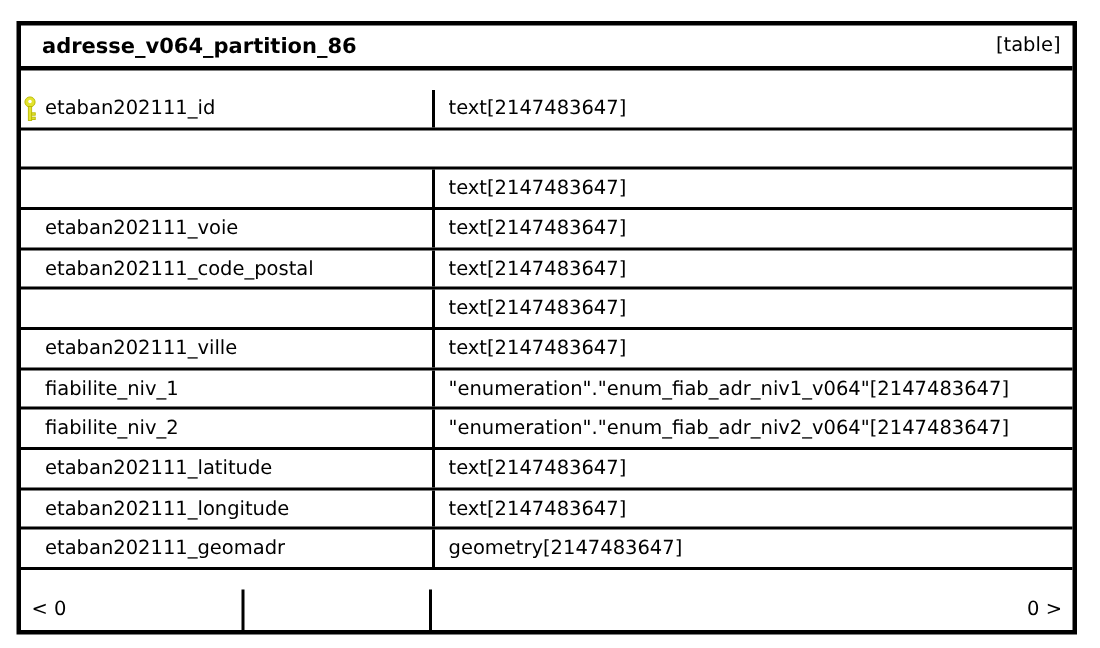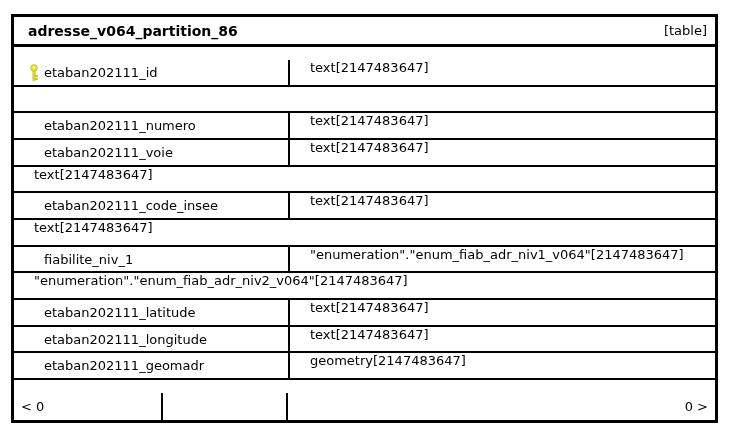--- a/index.html
+++ b/index.html
@@ -44,36 +44,36 @@
     display: flex;
     border-bottom: 2px solid #000000;
     min-height: 0;
   }
   .cell-name {
     width: 276px;
     flex: none;
     border-right: 2px solid #000000;
     display: flex;
     align-items: center;
-    padding-left: 15px;
+    padding-left: 1px;
     white-space: nowrap;
     overflow: hidden;
   }
   .key-slot {
     flex: none;
     width: 15px;
     display: flex;
     align-items: center;
   }
   .key-slot.hidden svg { visibility: hidden; }
   .cell-type {
     flex: 1;
     display: flex;
-    align-items: flex-start;
-    padding-left: 20px;
+    align-items: center;
+    padding-left: 9px;
     white-space: nowrap;
     overflow: hidden;
   }
   .footer {
     flex: none;
     height: 27px;
     display: flex;
     align-items: stretch;
   }
   .footer .f-left {
@@ -132,21 +132,20 @@
         <svg width="10" height="17" viewBox="0 0 10 17">
           <g stroke="#b9b900" stroke-width="0.6" fill="#e3e32e">
             <circle cx="5" cy="4" r="3.4"></circle>
             <rect x="3.9" y="7" width="2.2" height="9.3"></rect>
             <rect x="6.1" y="11.2" width="2.4" height="1.6"></rect>
             <rect x="6.1" y="14.1" width="2.4" height="1.6"></rect>
           </g>
           <circle cx="5" cy="3.6" r="1.15" fill="#ffffff"></circle>
         </svg>
       </span>
-      <span>etaban202111_numero</span>
     </div>
     <div class="cell-type">
       <span>text[2147483647]</span>
     </div>
   </div>
       <div class="row">
     <div class="cell-name">
       <span class="key-slot hidden">
         <svg width="10" height="17" viewBox="0 0 10 17">
           <g stroke="#b9b900" stroke-width="0.6" fill="#e3e32e">
@@ -158,44 +157,71 @@
           <circle cx="5" cy="3.6" r="1.15" fill="#ffffff"></circle>
         </svg>
       </span>
       <span>etaban202111_voie</span>
     </div>
     <div class="cell-type">
       <span>text[2147483647]</span>
     </div>
   </div>
       <div class="row">
-    <div class="cell-type">
-      <span>text[2147483647]</span>
-    </div>
-  </div>
-      <div class="row">
-    <div class="cell-name">
-      <span class="key-slot hidden">
-        <svg width="10" height="17" viewBox="0 0 10 17">
-          <g stroke="#b9b900" stroke-width="0.6" fill="#e3e32e">
-            <circle cx="5" cy="4" r="3.4"></circle>
-            <rect x="3.9" y="7" width="2.2" height="9.3"></rect>
-            <rect x="6.1" y="11.2" width="2.4" height="1.6"></rect>
-            <rect x="6.1" y="14.1" width="2.4" height="1.6"></rect>
-          </g>
-          <circle cx="5" cy="3.6" r="1.15" fill="#ffffff"></circle>
-        </svg>
-      </span>
-      <span>etaban202111_code_insee</span>
-    </div>
-    <div class="cell-type">
-      <span>text[2147483647]</span>
-    </div>
-  </div>
-      <div class="row">
+    <div class="cell-name">
+      <span class="key-slot hidden">
+        <svg width="10" height="17" viewBox="0 0 10 17">
+          <g stroke="#b9b900" stroke-width="0.6" fill="#e3e32e">
+            <circle cx="5" cy="4" r="3.4"></circle>
+            <rect x="3.9" y="7" width="2.2" height="9.3"></rect>
+            <rect x="6.1" y="11.2" width="2.4" height="1.6"></rect>
+            <rect x="6.1" y="14.1" width="2.4" height="1.6"></rect>
+          </g>
+          <circle cx="5" cy="3.6" r="1.15" fill="#ffffff"></circle>
+        </svg>
+      </span>
+      <span>etaban202111_code_postal</span>
+    </div>
+    <div class="cell-type">
+      <span>text[2147483647]</span>
+    </div>
+  </div>
+      <div class="row">
+    <div class="cell-name">
+      <span class="key-slot hidden">
+        <svg width="10" height="17" viewBox="0 0 10 17">
+          <g stroke="#b9b900" stroke-width="0.6" fill="#e3e32e">
+            <circle cx="5" cy="4" r="3.4"></circle>
+            <rect x="3.9" y="7" width="2.2" height="9.3"></rect>
+            <rect x="6.1" y="11.2" width="2.4" height="1.6"></rect>
+            <rect x="6.1" y="14.1" width="2.4" height="1.6"></rect>
+          </g>
+          <circle cx="5" cy="3.6" r="1.15" fill="#ffffff"></circle>
+        </svg>
+      </span>
+    </div>
+    <div class="cell-type">
+      <span>text[2147483647]</span>
+    </div>
+  </div>
+      <div class="row">
+    <div class="cell-name">
+      <span class="key-slot hidden">
+        <svg width="10" height="17" viewBox="0 0 10 17">
+          <g stroke="#b9b900" stroke-width="0.6" fill="#e3e32e">
+            <circle cx="5" cy="4" r="3.4"></circle>
+            <rect x="3.9" y="7" width="2.2" height="9.3"></rect>
+            <rect x="6.1" y="11.2" width="2.4" height="1.6"></rect>
+            <rect x="6.1" y="14.1" width="2.4" height="1.6"></rect>
+          </g>
+          <circle cx="5" cy="3.6" r="1.15" fill="#ffffff"></circle>
+        </svg>
+      </span>
+      <span>etaban202111_ville</span>
+    </div>
     <div class="cell-type">
       <span>text[2147483647]</span>
     </div>
   </div>
       <div class="row">
     <div class="cell-name">
       <span class="key-slot hidden">
         <svg width="10" height="17" viewBox="0 0 10 17">
           <g stroke="#b9b900" stroke-width="0.6" fill="#e3e32e">
             <circle cx="5" cy="4" r="3.4"></circle>
@@ -206,20 +232,34 @@
           <circle cx="5" cy="3.6" r="1.15" fill="#ffffff"></circle>
         </svg>
       </span>
       <span>fiabilite_niv_1</span>
     </div>
     <div class="cell-type">
       <span>"enumeration"."enum_fiab_adr_niv1_v064"[2147483647]</span>
     </div>
   </div>
       <div class="row">
+    <div class="cell-name">
+      <span class="key-slot hidden">
+        <svg width="10" height="17" viewBox="0 0 10 17">
+          <g stroke="#b9b900" stroke-width="0.6" fill="#e3e32e">
+            <circle cx="5" cy="4" r="3.4"></circle>
+            <rect x="3.9" y="7" width="2.2" height="9.3"></rect>
+            <rect x="6.1" y="11.2" width="2.4" height="1.6"></rect>
+            <rect x="6.1" y="14.1" width="2.4" height="1.6"></rect>
+          </g>
+          <circle cx="5" cy="3.6" r="1.15" fill="#ffffff"></circle>
+        </svg>
+      </span>
+      <span>fiabilite_niv_2</span>
+    </div>
     <div class="cell-type">
       <span>"enumeration"."enum_fiab_adr_niv2_v064"[2147483647]</span>
     </div>
   </div>
       <div class="row">
     <div class="cell-name">
       <span class="key-slot hidden">
         <svg width="10" height="17" viewBox="0 0 10 17">
           <g stroke="#b9b900" stroke-width="0.6" fill="#e3e32e">
             <circle cx="5" cy="4" r="3.4"></circle>

